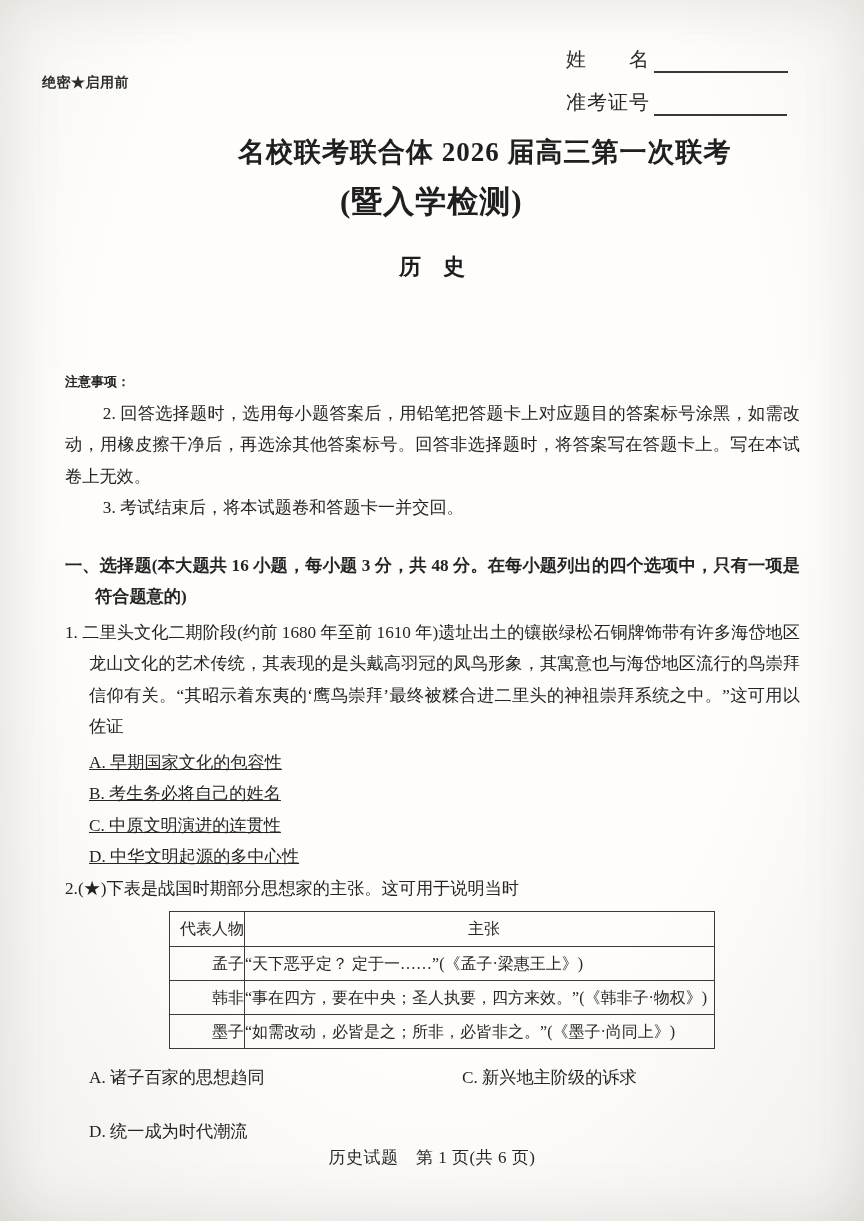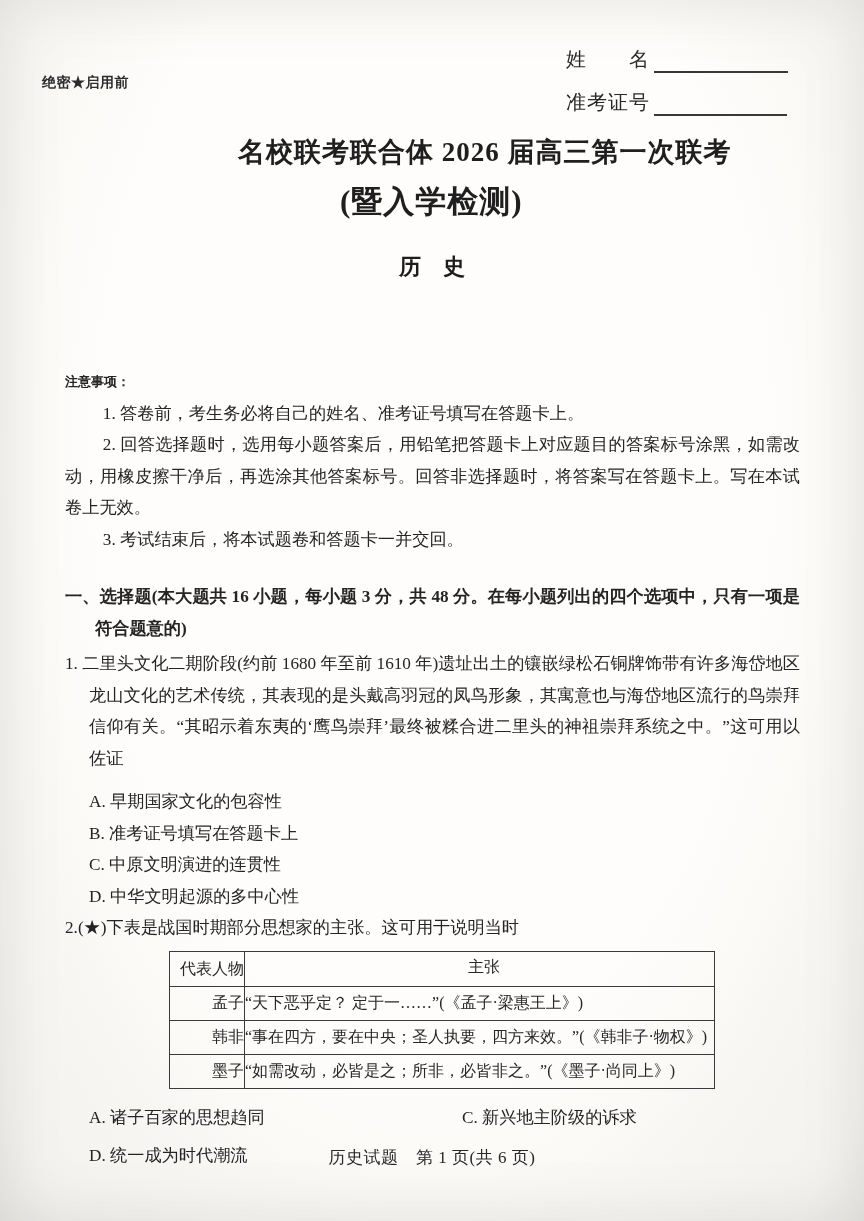--- a/index.html
+++ b/index.html
@@ -43,37 +43,37 @@
     font-size:17.2px;line-height:31.5px;text-align:justify;color:#272727;
   }
   .main p{margin:0;}
   .notice-heading{font-weight:bold;font-size:13px;}
   .notice-item{text-indent:2.2em;}
   .section-heading{
     font-weight:bold;margin-top:26px !important;
     padding-left:30px;text-indent:-30px;
   }
   .question{padding-left:24px;text-indent:-24px;margin-top:4px !important;}
-  .options-list{margin-top:12px;padding-left:24px;}
+  .options-list{margin-top:4px;padding-left:24px;text-decoration:underline;}
   .options-list div{line-height:31.5px;}
   .q2{margin-top:0 !important;}
   table.thinkers{
     border-collapse:collapse;margin:7px 0 0 104px;width:546px;
     font-size:16px;color:#2a2a2a;
   }
   table.thinkers td,table.thinkers th{
     border:1.6px solid #3c3c3c;font-weight:normal;
     height:33px;padding:0;
   }
   table.thinkers .col-person{width:74px;text-align:right;}
   table.thinkers .col-claim{padding-left:0;text-align:left;}
-  table.thinkers thead .col-claim{text-align:center;padding-left:9px;font-family:Liberation Mono, monospace;}
+  table.thinkers thead .col-claim{text-align:center;padding-left:9px;}
   .options-grid{
     display:grid;grid-template-columns:373px 1fr;
-    margin-top:13px;padding-left:24px;row-gap:7px;
+    margin-top:13px;padding-left:24px;row-gap:22px;
   }
   .options-grid div{line-height:31.5px;}
   .footer{
     left:0;width:864px;top:1146px;text-align:center;
     font-size:17px;color:#2b2b2b;letter-spacing:0.5px;white-space:pre;
   }
 </style>
 </head>
 <body>
 
@@ -91,31 +91,30 @@
     <span class="rule name"></span>
   </div>
 
   <div class="abs exam-title">名校联考联合体 2026 届高三第一次联考</div>
   <div class="abs exam-subtitle">(暨入学检测)</div>
   <div class="abs subject">历　史</div>
 
   <div class="main">
 
     <p class="notice-heading">注意事项：</p>
-    <p class="notice-item">1. 答卷前，考生务必将自己的姓名、准考证号填写在答题卡上。</p>
     <p class="notice-item">2. 回答选择题时，选用每小题答案后，用铅笔把答题卡上对应题目的答案标号涂黑，如需改动，用橡皮擦干净后，再选涂其他答案标号。回答非选择题时，将答案写在答题卡上。写在本试卷上无效。</p>
     <p class="notice-item">3. 考试结束后，将本试题卷和答题卡一并交回。</p>
 
     <p class="section-heading">一、选择题(本大题共 16 小题，每小题 3 分，共 48 分。在每小题列出的四个选项中，只有一项是符合题意的)</p>
 
     <p class="question"><span>1.</span>&nbsp;<span>二里头文化二期阶段(约前 1680 年至前 1610 年)遗址出土的镶嵌绿松石铜牌饰带有许多海岱地区龙山文化的艺术传统，其表现的是头戴高羽冠的凤鸟形象，其寓意也与海岱地区流行的鸟崇拜信仰有关。“其昭示着东夷的‘鹰鸟崇拜’最终被糅合进二里头的神祖崇拜系统之中。”这可用以佐证</span></p>
 
     <div class="options-list">
       <div>A. 早期国家文化的包容性</div>
-      <div>B. 准考证号填写在答题卡上</div>
+      <div>B. 考生务必将自己的姓名</div>
       <div>C. 中原文明演进的连贯性</div>
       <div>D. 中华文明起源的多中心性</div>
     </div>
 
     <p class="question q2"><span>2.</span><span>(★)下表是战国时期部分思想家的主张。这可用于说明当时</span></p>
 
     <table class="thinkers">
       <thead>
         <tr>
           <th class="col-person" style="height:34px;">代表人物</th>

